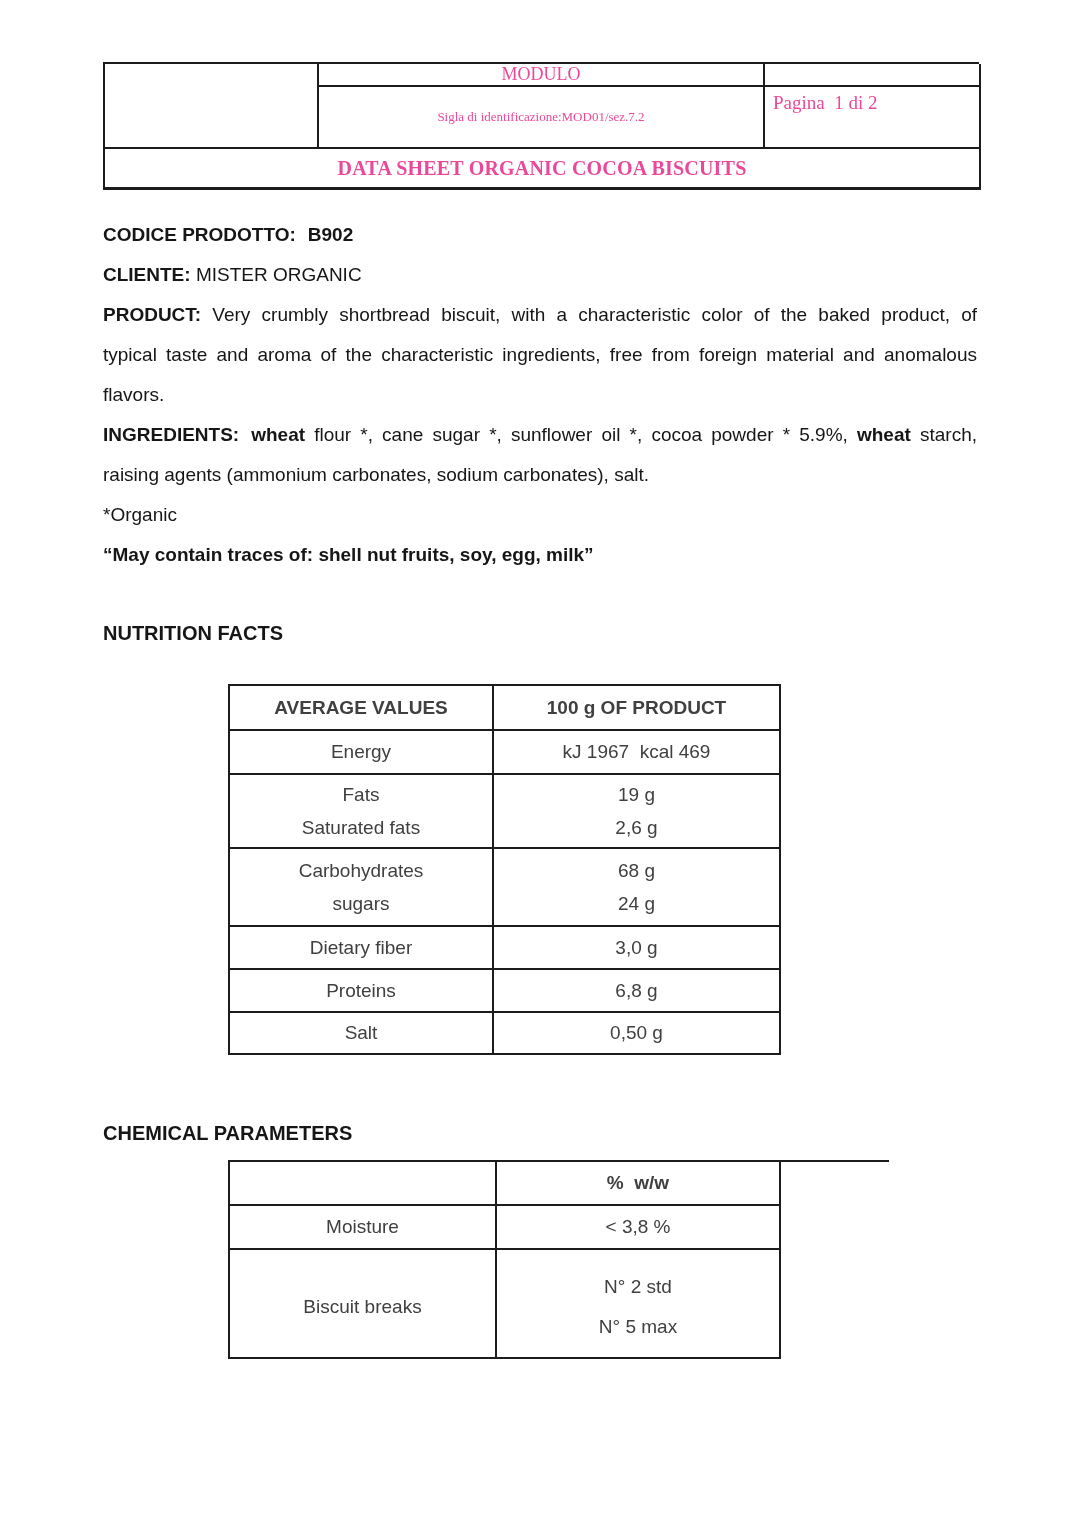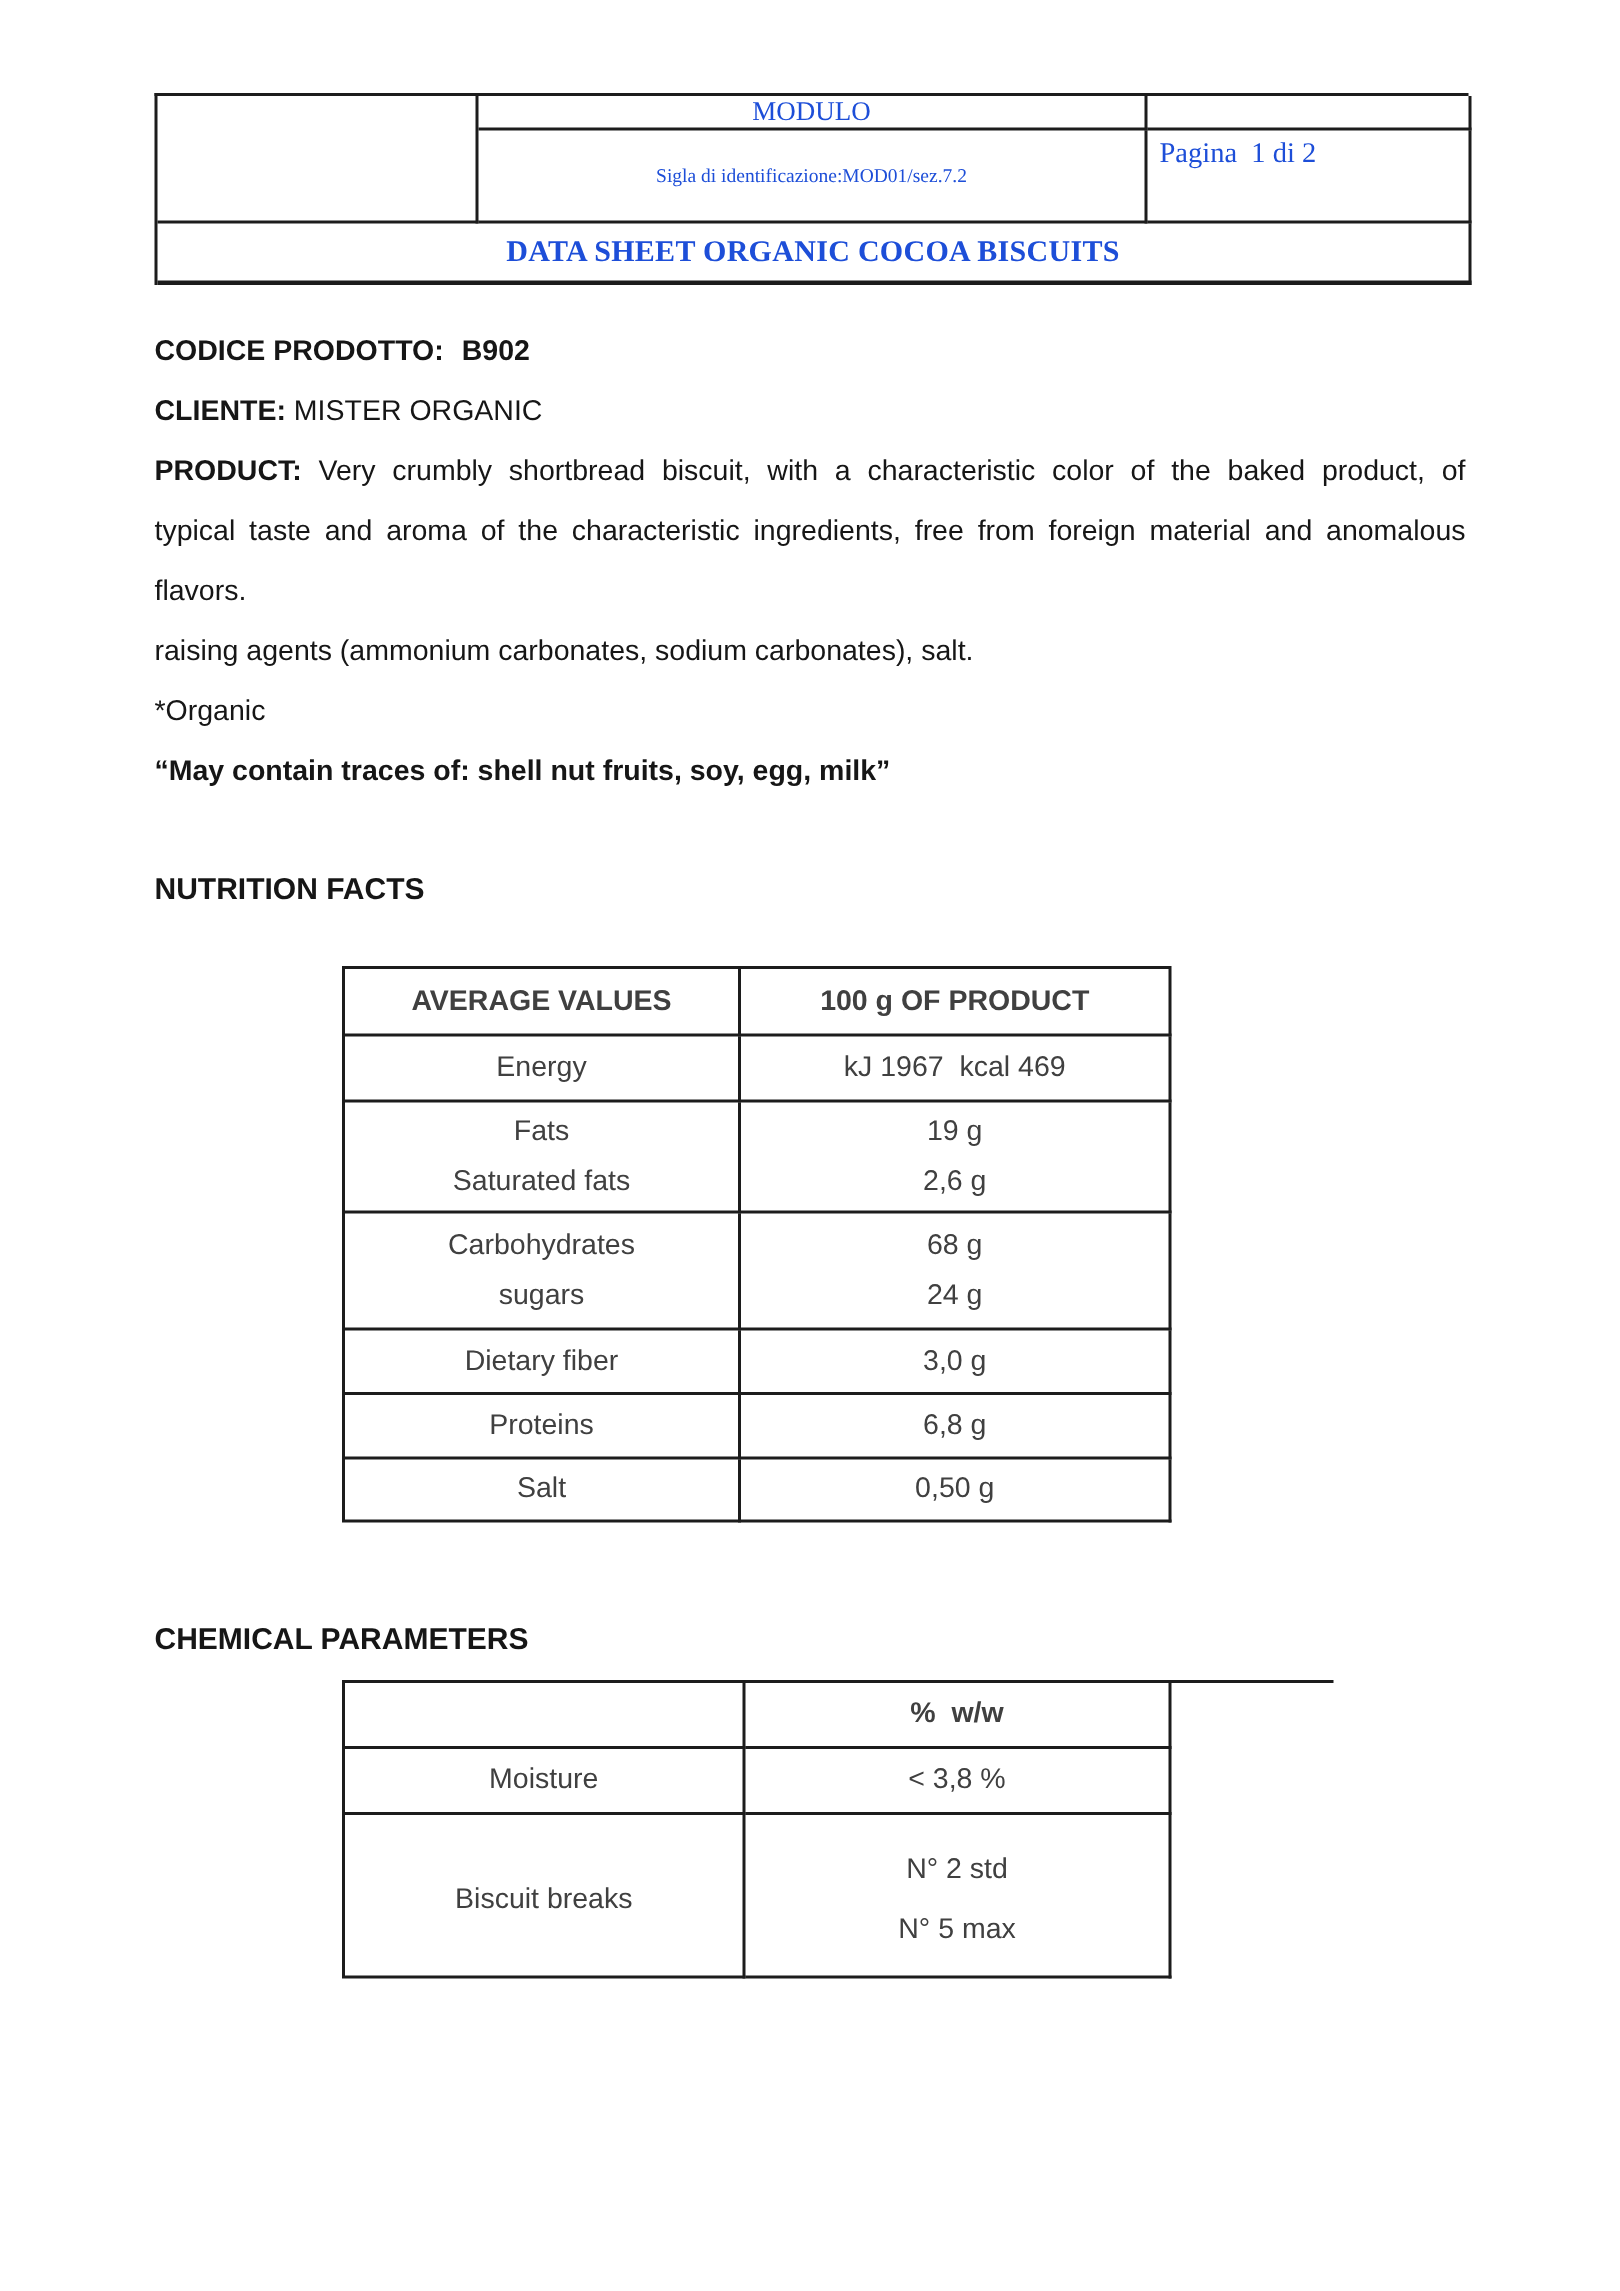--- a/index.html
+++ b/index.html
@@ -15,21 +15,21 @@
   
   .hdr {
     margin:62px 0 0 103px;
     width:876px;
     display:grid;
     grid-template-columns:214px 446px 216px;
     grid-template-rows:23px 62px 41px;
     border-left:2px solid #1c1c1c;
     border-top:2px solid #1c1c1c;
     font-family:"Liberation Serif", serif;
-    color:#1d4ed8;
+    color:#ec4899;
   }
   .hdr .cell { border-right:2px solid #1c1c1c; border-bottom:2px solid #1c1c1c; }
   .hdr .logo-cell { grid-row:1 / 3; grid-column:1; }
   .hdr .modulo-cell { grid-row:1; grid-column:2; display:flex; align-items:center; justify-content:center; font-size:18px; }
   .hdr .tr-cell { grid-row:1; grid-column:3; }
   .hdr .sigla-cell { grid-row:2; grid-column:2; display:flex; align-items:center; justify-content:center; font-size:13px; }
   .hdr .pagina-cell { grid-row:2; grid-column:3; padding:5px 0 0 8px; font-size:19px; }
   .hdr .title-cell {
     grid-row:3; grid-column:1 / 4;
     display:flex; align-items:center; justify-content:center;
@@ -103,20 +103,23 @@
     </div>
     <div>
       <span class="b">CLIENTE:</span>
       <span>MISTER ORGANIC</span>
     </div>
     <div class="jline">
       <span class="b">PRODUCT:</span><span> Very crumbly shortbread biscuit, with a characteristic color of the baked product, of</span>
     </div>
     <div class="jline">typical taste and aroma of the characteristic ingredients, free from foreign material and anomalous</div>
     <div>flavors.</div>
+    <div class="jline">
+      <span class="b lbl-gap">INGREDIENTS:</span><span class="b">wheat</span><span> flour *, cane sugar *, sunflower oil *, cocoa powder * 5.9%, </span><span class="b">wheat</span><span> starch,</span>
+    </div>
     <div>raising agents (ammonium carbonates, sodium carbonates), salt.</div>
     <div>*Organic</div>
     <div class="b">“May contain traces of: shell nut fruits, soy, egg, milk”</div>
   </div>
 
   <div class="sec-heading">NUTRITION FACTS</div>
 
   <div class="dtbl nutr">
     <div class="c head">AVERAGE VALUES</div>
     <div class="c head">100 g OF PRODUCT</div>

